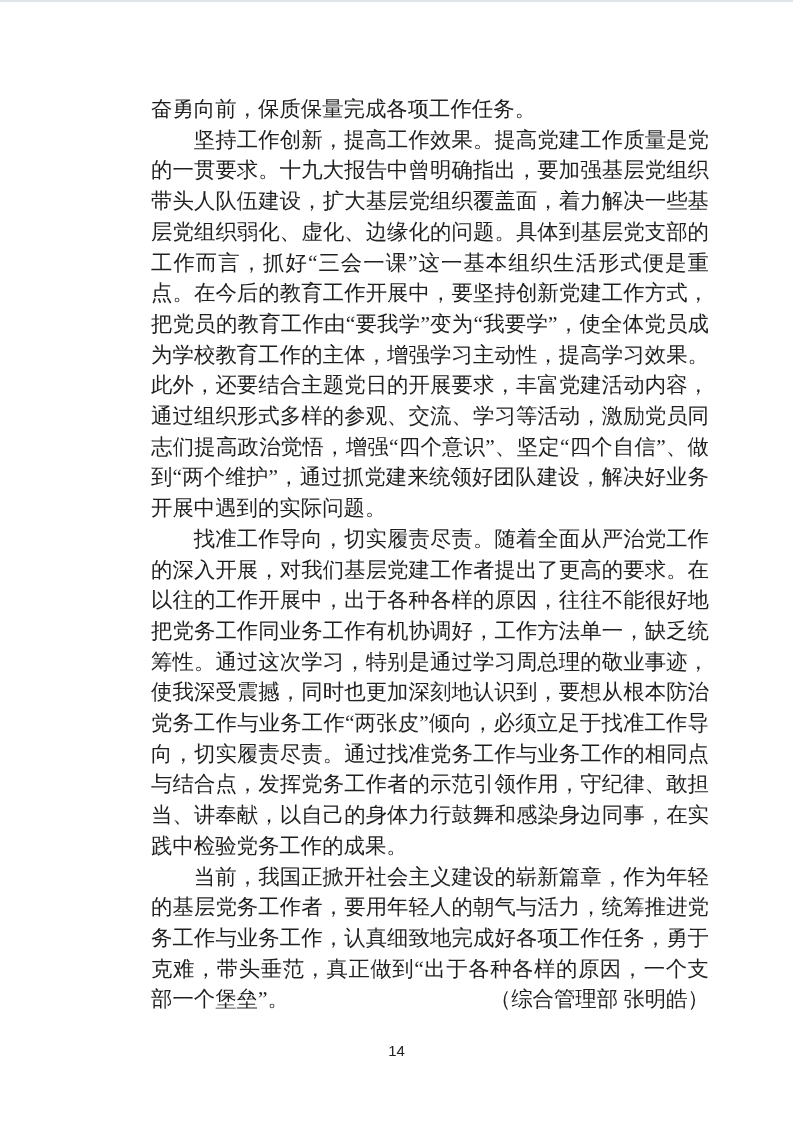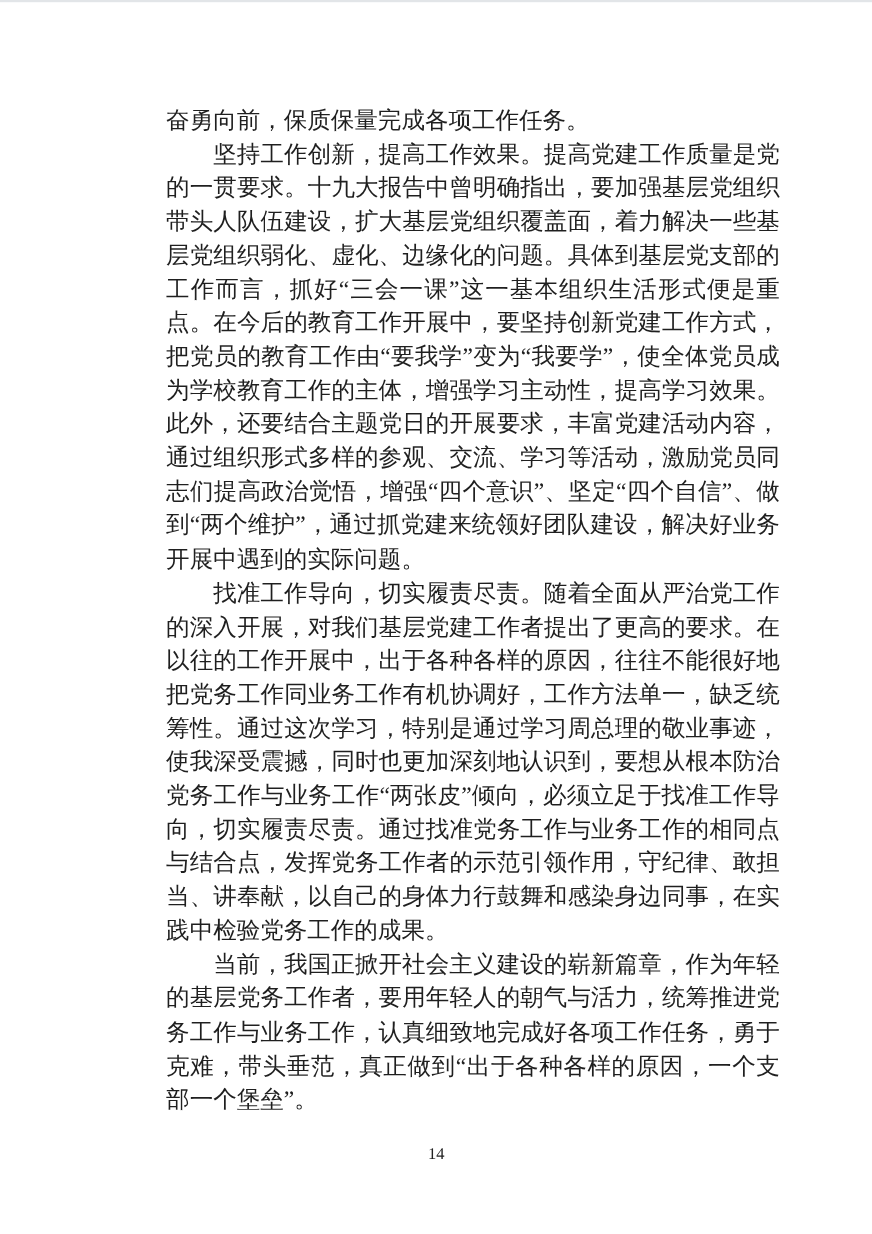--- a/index.html
+++ b/index.html
@@ -44,30 +44,31 @@
     float: right;
   }
   .page-number {
     position: absolute;
     top: 1042px;
     left: 0;
     width: 793px;
     text-align: center;
     font-size: 15px;
     color: #222222;
-    font-family: Liberation Serif, serif;
+    font-family: Liberation Sans, sans-serif;
   }
 </style>
 </head>
 <body>
 
 <div class="scan-edge"></div>
 
 <div class="text-block">
   <p>奋勇向前，保质保量完成各项工作任务。</p>
   <p class="indent">坚持工作创新，提高工作效果。提高党建工作质量是党的一贯要求。十九大报告中曾明确指出，要加强基层党组织带头人队伍建设，扩大基层党组织覆盖面，着力解决一些基层党组织弱化、虚化、边缘化的问题。具体到基层党支部的工作而言，抓好“三会一课”这一基本组织生活形式便是重点。在今后的教育工作开展中，要坚持创新党建工作方式，把党员的教育工作由“要我学”变为“我要学”，使全体党员成为学校教育工作的主体，增强学习主动性，提高学习效果。此外，还要结合主题党日的开展要求，丰富党建活动内容，通过组织形式多样的参观、交流、学习等活动，激励党员同志们提高政治觉悟，增强“四个意识”、坚定“四个自信”、做到“两个维护”，通过抓党建来统领好团队建设，解决好业务开展中遇到的实际问题。</p>
   <p class="indent">找准工作导向，切实履责尽责。随着全面从严治党工作的深入开展，对我们基层党建工作者提出了更高的要求。在以往的工作开展中，出于各种各样的原因，往往不能很好地把党务工作同业务工作有机协调好，工作方法单一，缺乏统筹性。通过这次学习，特别是通过学习周总理的敬业事迹，使我深受震撼，同时也更加深刻地认识到，要想从根本防治党务工作与业务工作“两张皮”倾向，必须立足于找准工作导向，切实履责尽责。通过找准党务工作与业务工作的相同点与结合点，发挥党务工作者的示范引领作用，守纪律、敢担当、讲奉献，以自己的身体力行鼓舞和感染身边同事，在实践中检验党务工作的成果。</p>
   <p class="indent">
     <span>当前，我国正掀开社会主义建设的崭新篇章，作为年轻的基层党务工作者，要用年轻人的朝气与活力，统筹推进党务工作与业务工作，认真细致地完成好各项工作任务，勇于克难，带头垂范，真正做到“出于各种各样的原因，一个支部一个堡垒”。</span>
+    <span class="signature">（综合管理部 张明皓）</span>
   </p>
 </div>
 
 <div class="page-number">14</div>
 
 </body></html>

